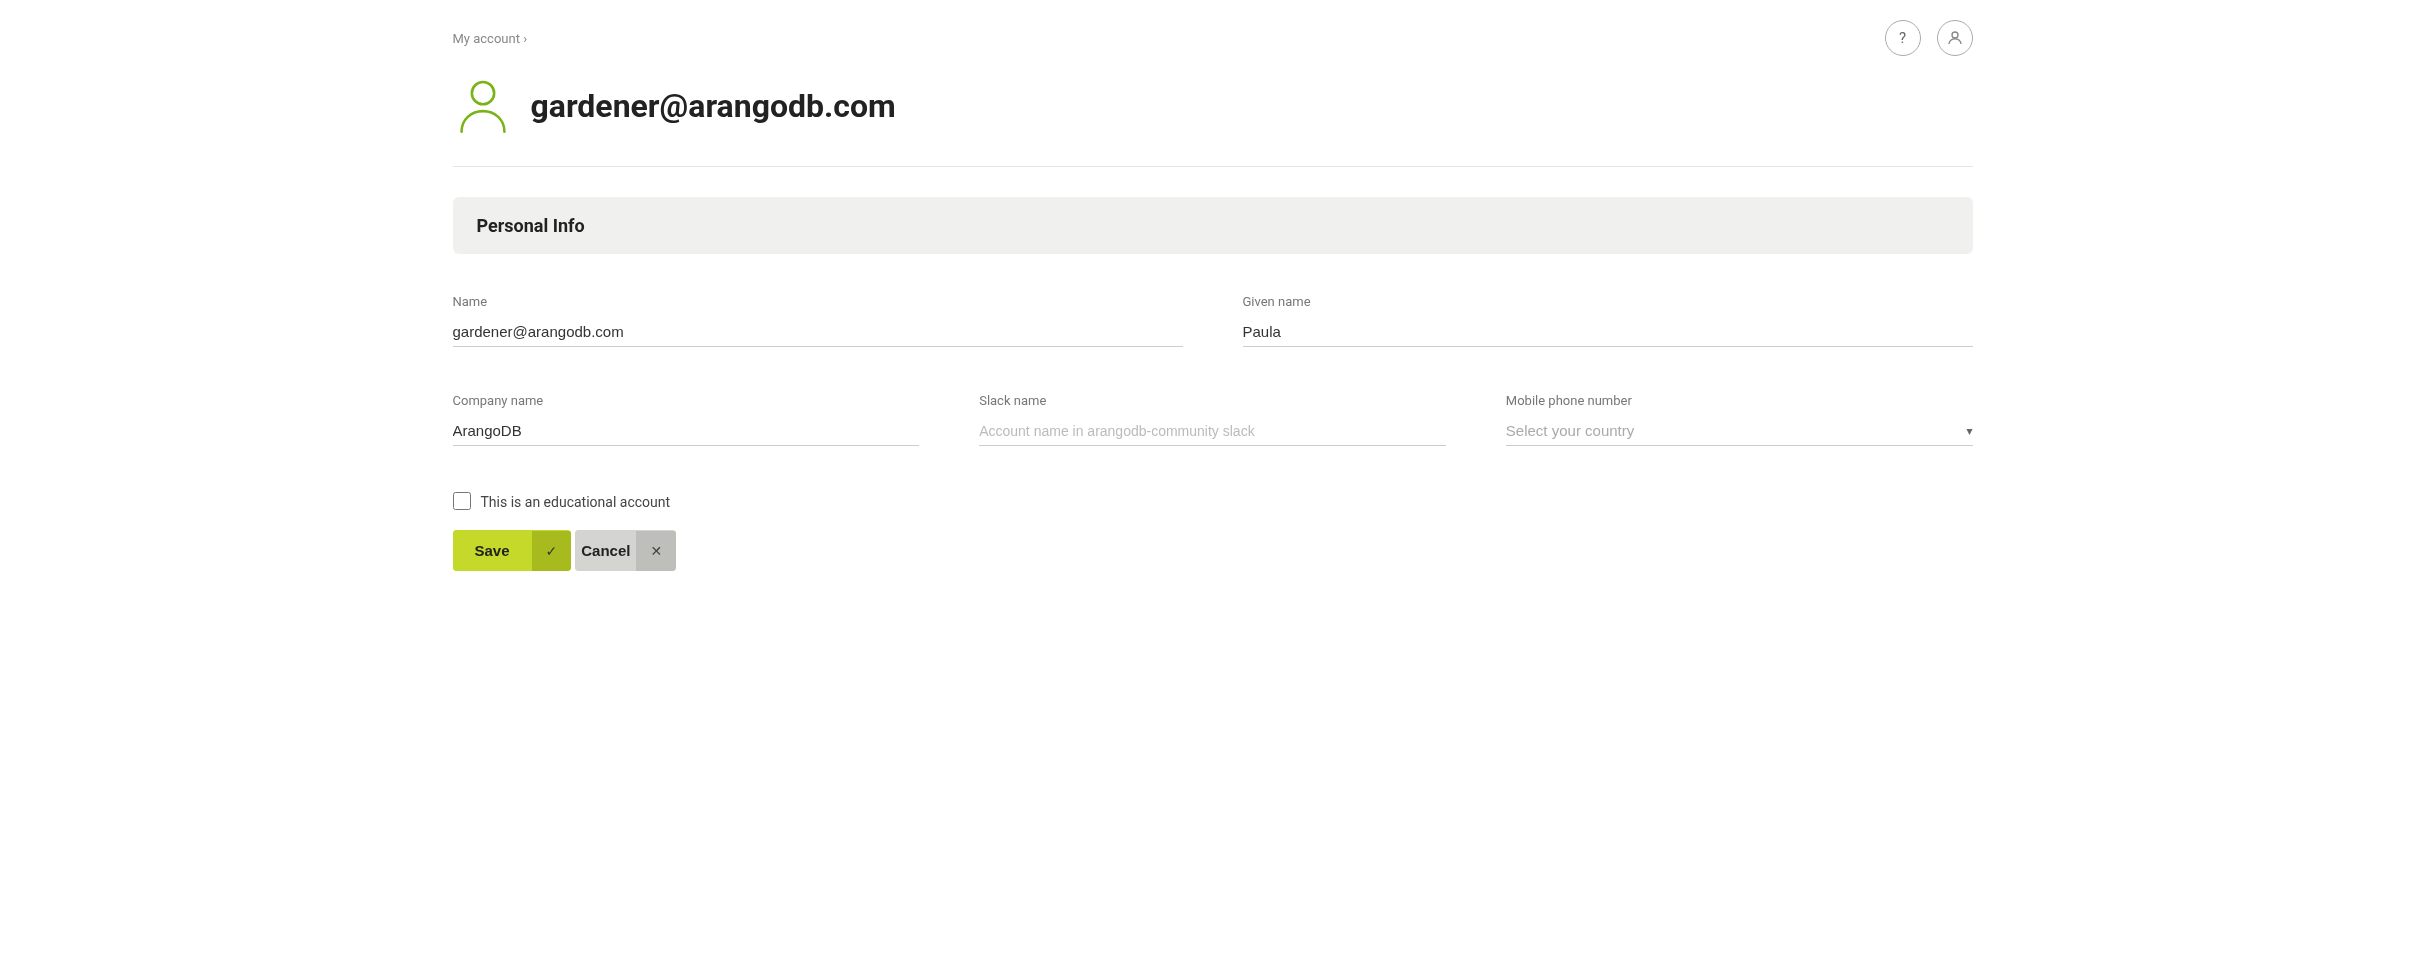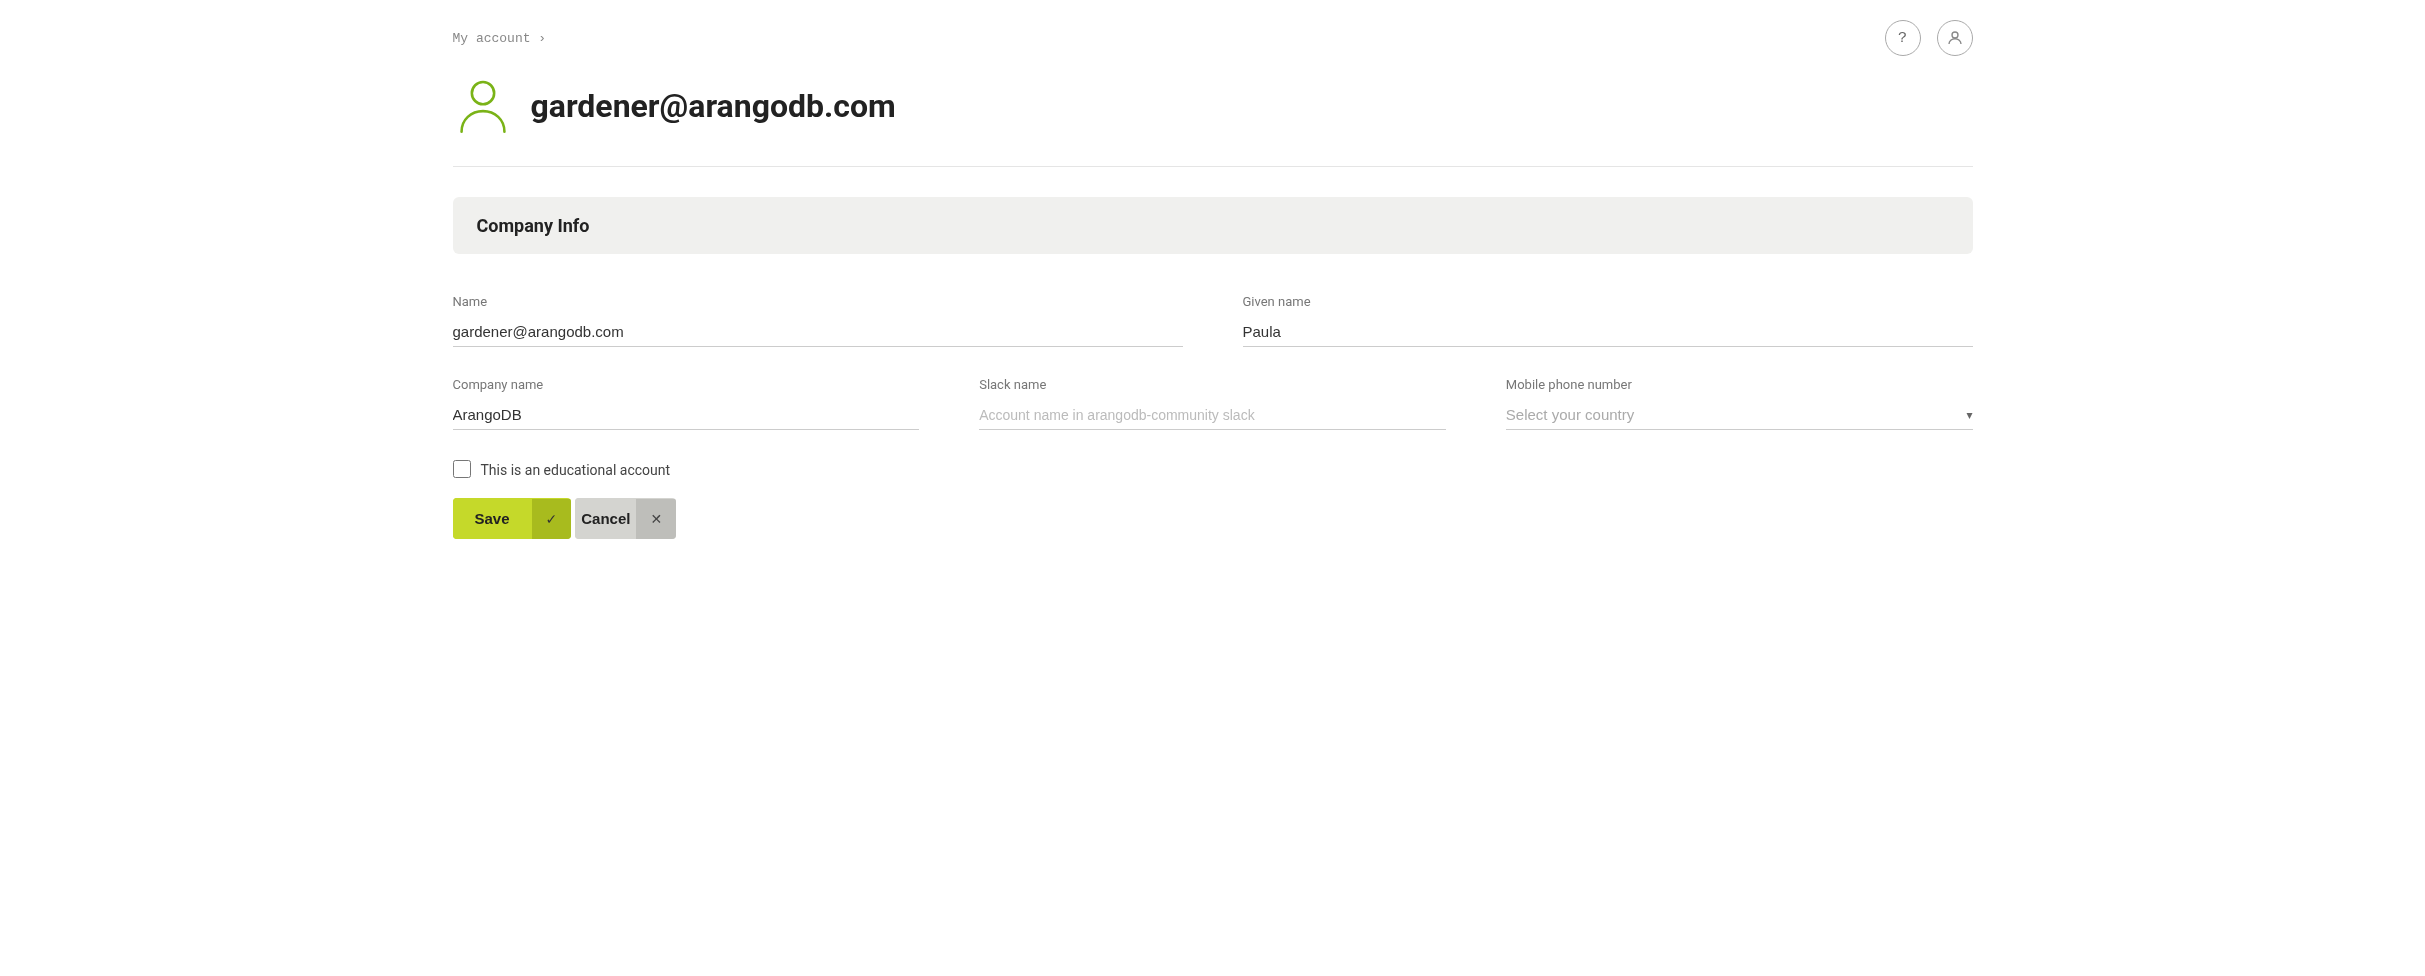--- a/index.html
+++ b/index.html
@@ -20,21 +20,20 @@
       margin: 0 auto;
       padding: 0 40px;
     }
 
     
     .top-nav {
       display: flex;
       align-items: center;
       justify-content: flex-end;
       padding: 20px 0 10px 0;
-      font-family: Liberation Mono, monospace;
     }
 
     .breadcrumb {
       font-size: 13px;
       color: #888;
       margin-left: 0;
     }
 
     .header-section {
       display: flex;
@@ -90,21 +89,21 @@
     }
 
     
     .form-area {
       padding: 10px 0;
     }
 
     .form-row {
       display: flex;
       gap: 60px;
-      margin-bottom: 30px;
+      margin-bottom: 46px;
     }
 
     .form-field {
       flex: 1;
       min-width: 0;
     }
 
     .form-label {
       font-size: 13px;
       color: #777;
@@ -271,21 +270,21 @@
       <circle cx="30" cy="20" r="13" stroke="#7ab317" stroke-width="3" fill="none"></circle>
       <path d="M5 65c0-14 11-24 25-24s25 10 25 24" stroke="#7ab317" stroke-width="3" fill="none" stroke-linecap="round"></path>
     </svg>
 
     <h1 class="user-email">gardener@arangodb.com</h1>
   </div>
 
   <hr class="divider">
 
   <div class="section-card">
-    <span class="section-title">Company Info</span>
+    <span class="section-title">Personal Info</span>
   </div>
 
   <div class="form-area">
 
     <div class="form-row">
       <div class="form-field">
         <label class="form-label">Name</label>
         <input class="form-input" type="text" value="gardener@arangodb.com" style="">
       </div>
 

